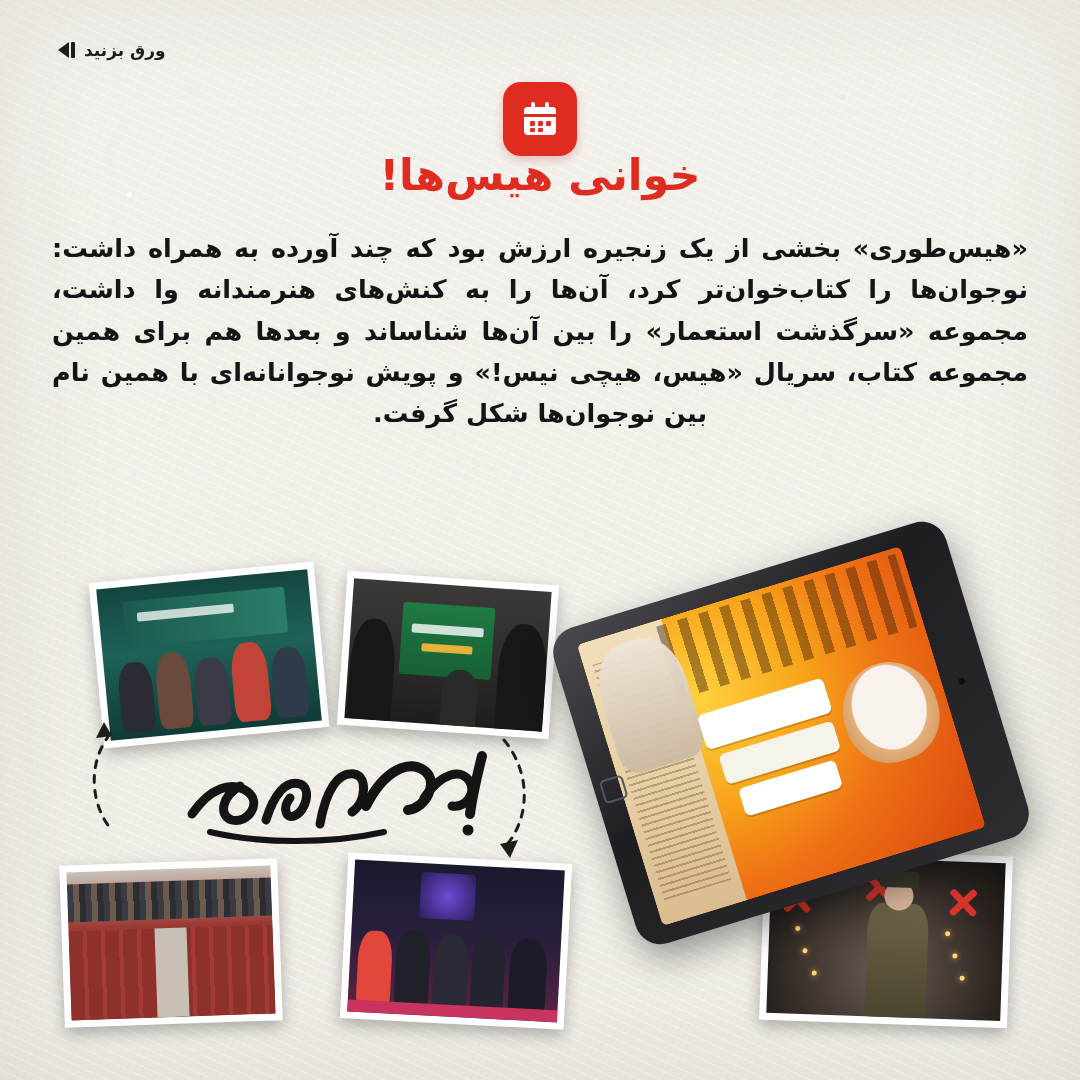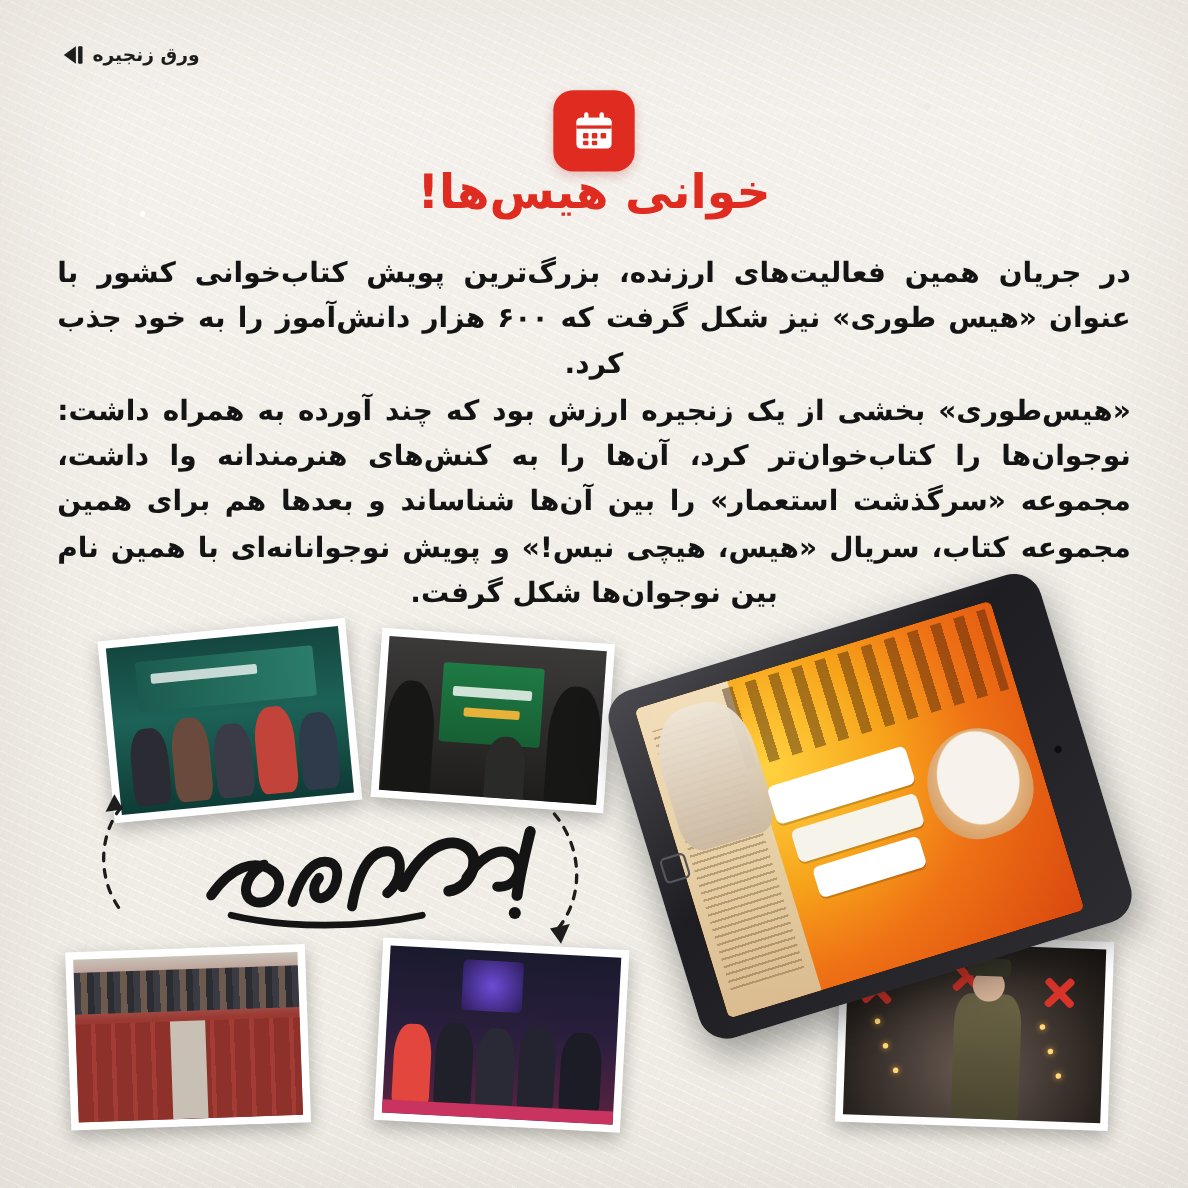--- a/index.html
+++ b/index.html
@@ -240,21 +240,21 @@
 
 <div class="paper-texture"></div>
 <div class="edge-shadow"></div>
 
 <div class="topbar">
   <div class="swipe">
     <span class="swipe-arrows">
       <span class="tri"></span>
         <span class="bar-ic"></span>
     </span>
-    <span class="swipe-label">ورق زنجیره</span>
+    <span class="swipe-label">ورق بزنید</span>
   </div>
 </div>
 
 <div class="cal-badge">
   <svg class="cal-svg" width="40" height="40" viewBox="0 0 40 40" aria-hidden="true">
     <rect x="4" y="8" width="32" height="28" rx="4" fill="#ffffff"></rect>
     <rect x="4" y="8" width="32" height="8" rx="4" fill="#ffffff"></rect>
     <rect x="4" y="15" width="32" height="3" fill="#e02b20"></rect>
     <rect x="11" y="3" width="4" height="9" rx="2" fill="#ffffff"></rect>
     <rect x="25" y="3" width="4" height="9" rx="2" fill="#ffffff"></rect>
@@ -262,21 +262,20 @@
     <rect x="18" y="22" width="5" height="5" rx="1" fill="#e02b20"></rect>
     <rect x="26" y="22" width="5" height="5" rx="1" fill="#e02b20"></rect>
     <rect x="10" y="29" width="5" height="4" rx="1" fill="#e02b20"></rect>
     <rect x="18" y="29" width="5" height="4" rx="1" fill="#e02b20"></rect>
   </svg>
 </div>
 
 <div class="title">خوانی هیس‌ها!</div>
 
 <div class="body-text">
-  <p>در جریان همین فعالیت‌های ارزنده، بزرگ‌ترین پویش کتاب‌خوانی کشور با عنوان «هیس طوری» نیز شکل گرفت که ۶۰۰ هزار دانش‌آموز را به خود جذب کرد.</p>
   <p>«هیس‌طوری» بخشی از یک زنجیره ارزش بود که چند آورده به همراه داشت: نوجوان‌ها را کتاب‌خوان‌تر کرد، آن‌ها را به کنش‌های هنرمندانه وا داشت، مجموعه «سرگذشت استعمار» را بین آن‌ها شناساند و بعدها هم برای همین مجموعه کتاب، سریال «هیس، هیچی نیس!» و پویش نوجوانانه‌ای با همین نام بین نوجوان‌ها شکل گرفت.</p>
 </div>
 
 <div class="collage">
 
   <div class="polaroid" id="photo-1">
     <div class="ph">
         <div class="banner"></div>
       <span class="p p1"></span>
         <span class="p p2"></span>

